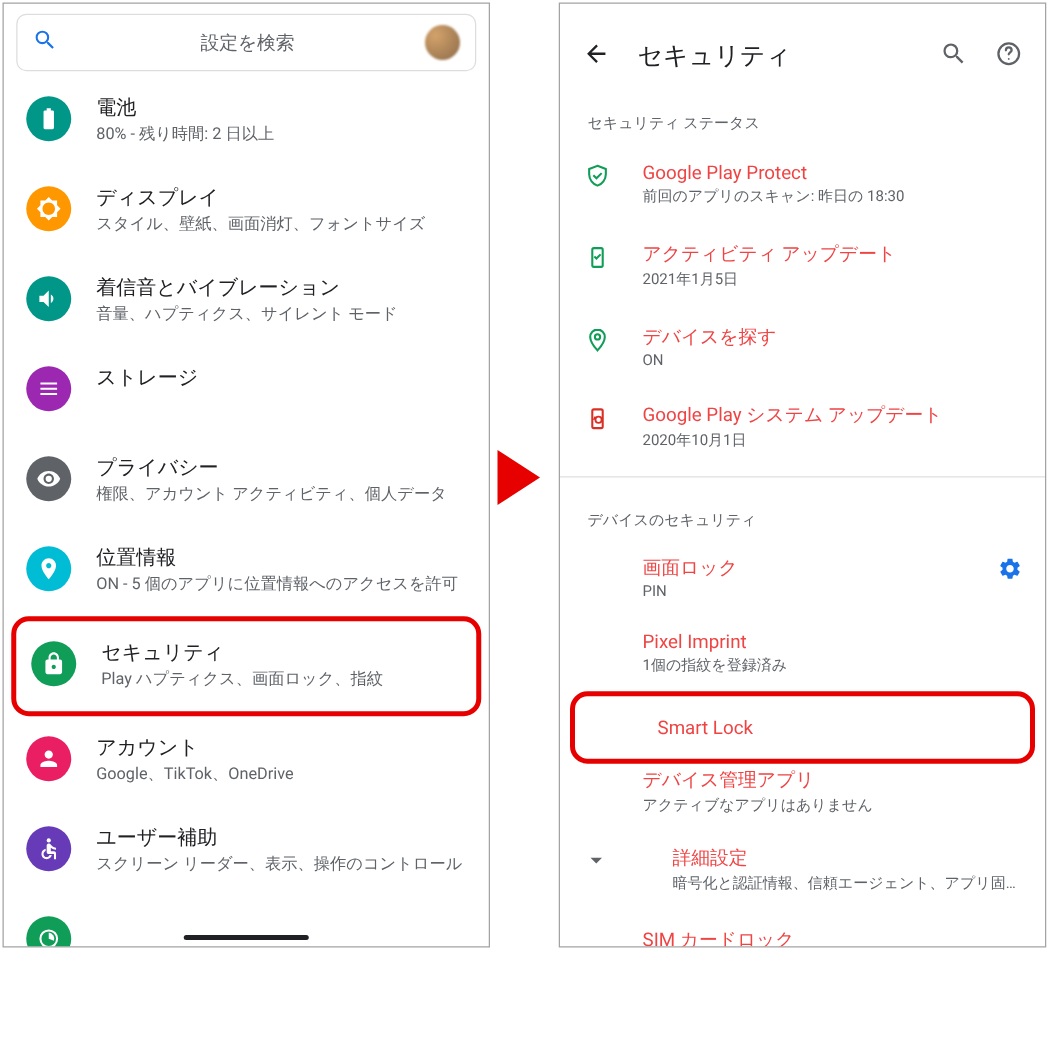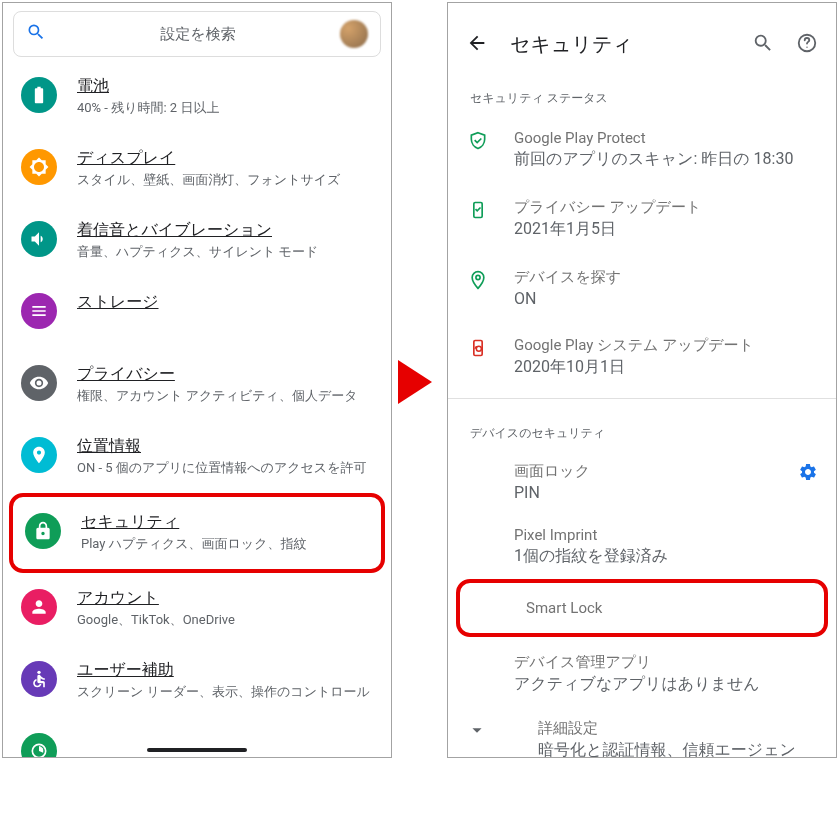--- a/index.html
+++ b/index.html
@@ -48,21 +48,21 @@
     min-height: 72px;
   }
   .setting-icon {
     width: 36px; height: 36px; border-radius: 50%;
     display: flex; align-items: center; justify-content: center;
     flex-shrink: 0;
     margin-top: 2px;
   }
   .setting-icon svg { width: 20px; height: 20px; fill: #fff; }
   .setting-text { flex: 1; min-width: 0; }
-  .setting-title { font-size: 16px; color: #202124; line-height: 1.4; text-decoration: underline; }
+  .setting-title { font-size: 16px; color: #202124; line-height: 1.4; }
   .setting-sub { font-size: 13px; color: #5f6368; line-height: 1.4; margin-top: 2px; }
 
   .highlight-red {
     border: 4px solid #e60000;
     border-radius: 14px;
     margin: 0 6px;
   }
   .highlight-red .setting-row { padding-left: 12px; padding-right: 10px; }
 
   
@@ -90,22 +90,22 @@
     gap: 24px;
   }
   .sec-icon {
     width: 24px;
     display: flex; justify-content: center;
     flex-shrink: 0;
     margin-top: 2px;
   }
   .sec-icon svg { width: 20px; height: 20px; }
   .sec-text { flex: 1; }
-  .sec-title { font-size: 15px; color: #737373; }
-  .sec-sub { font-size: 16px; color: #5f6368; margin-top: 2px; }
+  .sec-title { font-size: 15px; color: #ef4444; }
+  .sec-sub { font-size: 12px; color: #5f6368; margin-top: 2px; }
   .sec-trail { color: #1a73e8; display:flex; align-items:center; }
 
   .indent-row { padding-left: 66px; padding-right: 18px; gap: 36px; }
   .divider { height: 1px; background: #e0e0e0; margin: 6px 0 10px; }
 
   .arrow-between {
     position: absolute;
     left: 398px;
     top: 360px;
     width: 0; height: 0;
@@ -141,21 +141,21 @@
   <div id="left-list">
       <div>
         <div class="setting-row">
           <div class="setting-icon" style="background:#009688;">
             <svg viewBox="0 0 24 24">
               <path d="M15.67 4H14V2h-4v2H8.33C7.6 4 7 4.6 7 5.33v15.33C7 21.4 7.6 22 8.33 22h7.33c.74 0 1.34-.6 1.34-1.33V5.33C17 4.6 16.4 4 15.67 4z"></path>
             </svg>
           </div>
           <div class="setting-text">
             <div class="setting-title">電池</div>
-            <div class="setting-sub">40% - 残り時間: 2 日以上</div>
+            <div class="setting-sub">80% - 残り時間: 2 日以上</div>
           </div>
         </div>
       </div>
       <div>
         <div class="setting-row">
           <div class="setting-icon" style="background:#ff9800;">
             <svg viewBox="0 0 24 24">
               <path d="M20 8.69V4h-4.69L12 .69 8.69 4H4v4.69L.69 12 4 15.31V20h4.69L12 23.31 15.31 20H20v-4.69L23.31 12 20 8.69zM12 18c-3.31 0-6-2.69-6-6s2.69-6 6-6 6 2.69 6 6-2.69 6-6 6z"></path>
             </svg>
           </div>
@@ -315,21 +315,21 @@
         </div>
       </div>
       <div class="sec-row">
         <div class="sec-icon" style="color:#0f9d58">
           <svg viewBox="0 0 24 24">
             <rect x="7" y="3" width="10" height="18" rx="1.5" fill="none" stroke="currentColor" stroke-width="2"></rect>
             <path stroke="currentColor" stroke-width="2" fill="none" d="M9 11l2 2 4-4"></path>
           </svg>
         </div>
         <div class="sec-text">
-          <div class="sec-title">プライバシー アップデート</div>
+          <div class="sec-title">アクティビティ アップデート</div>
           <div class="sec-sub">2021年1月5日</div>
         </div>
       </div>
       <div class="sec-row">
         <div class="sec-icon" style="color:#0f9d58">
           <svg viewBox="0 0 24 24">
             <path fill="none" stroke="currentColor" stroke-width="2" d="M12 2C8.13 2 5 5.13 5 9c0 5.25 7 13 7 13s7-7.75 7-13c0-3.87-3.13-7-7-7z"></path>
             <circle cx="12" cy="9" r="2.5" fill="none" stroke="currentColor" stroke-width="2"></circle>
           </svg>
         </div>
@@ -378,21 +378,21 @@
         </div>
       </div>
       <div class="highlight-red" style="margin: 0px 8px;">
         <div class="sec-row indent-row" style="padding-top: 16px; padding-bottom: 16px;">
           <div class="sec-text">
             <div class="sec-title">Smart Lock</div>
           </div>
         </div>
       </div>
       <div>
-        <div class="sec-row indent-row" style="padding-top: 16px; padding-bottom: 12px;">
+        <div class="sec-row indent-row" style="padding-top: 4px; padding-bottom: 12px;">
           <div class="sec-text">
             <div class="sec-title">デバイス管理アプリ</div>
             <div class="sec-sub">アクティブなアプリはありません</div>
           </div>
         </div>
       </div>
       <div>
         <div class="sec-row" style="padding-top: 12px; padding-bottom: 12px; padding-left: 18px;">
           <span class="expand-caret" style="width:24px;margin-right:24px">
             <svg viewBox="0 0 24 24" width="22" height="22" fill="#5f6368">

